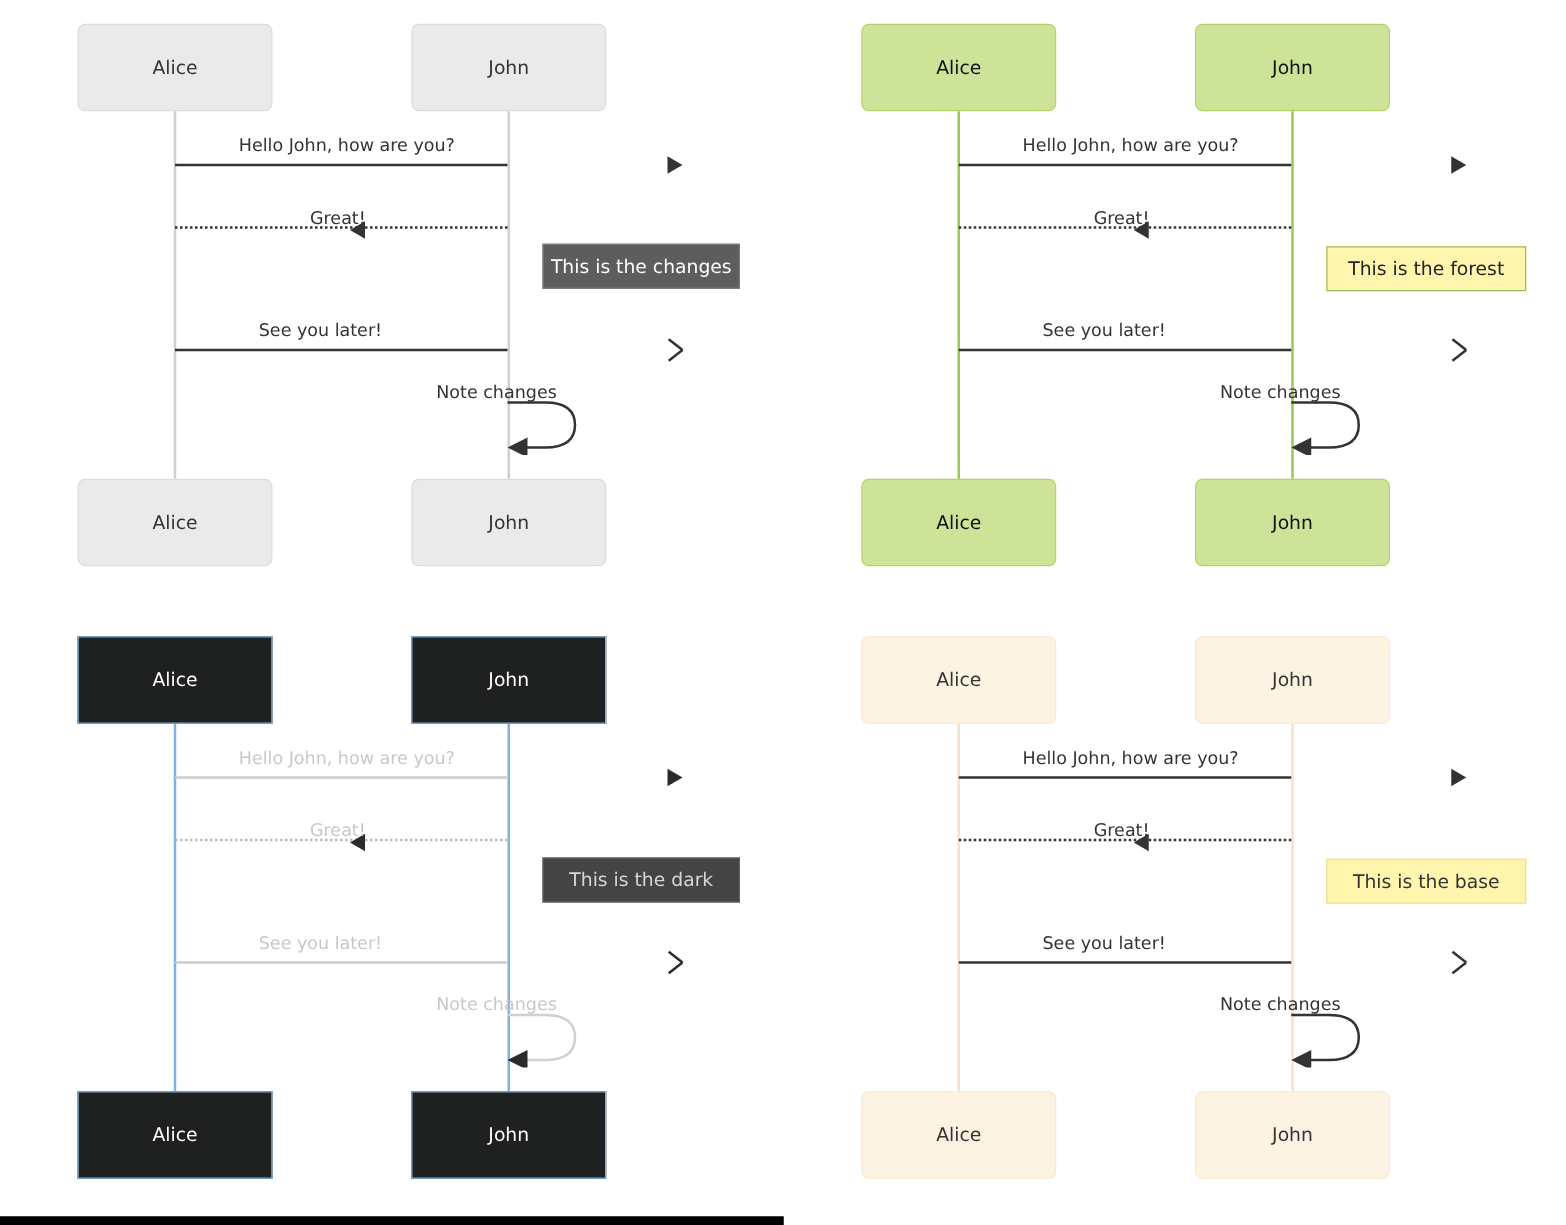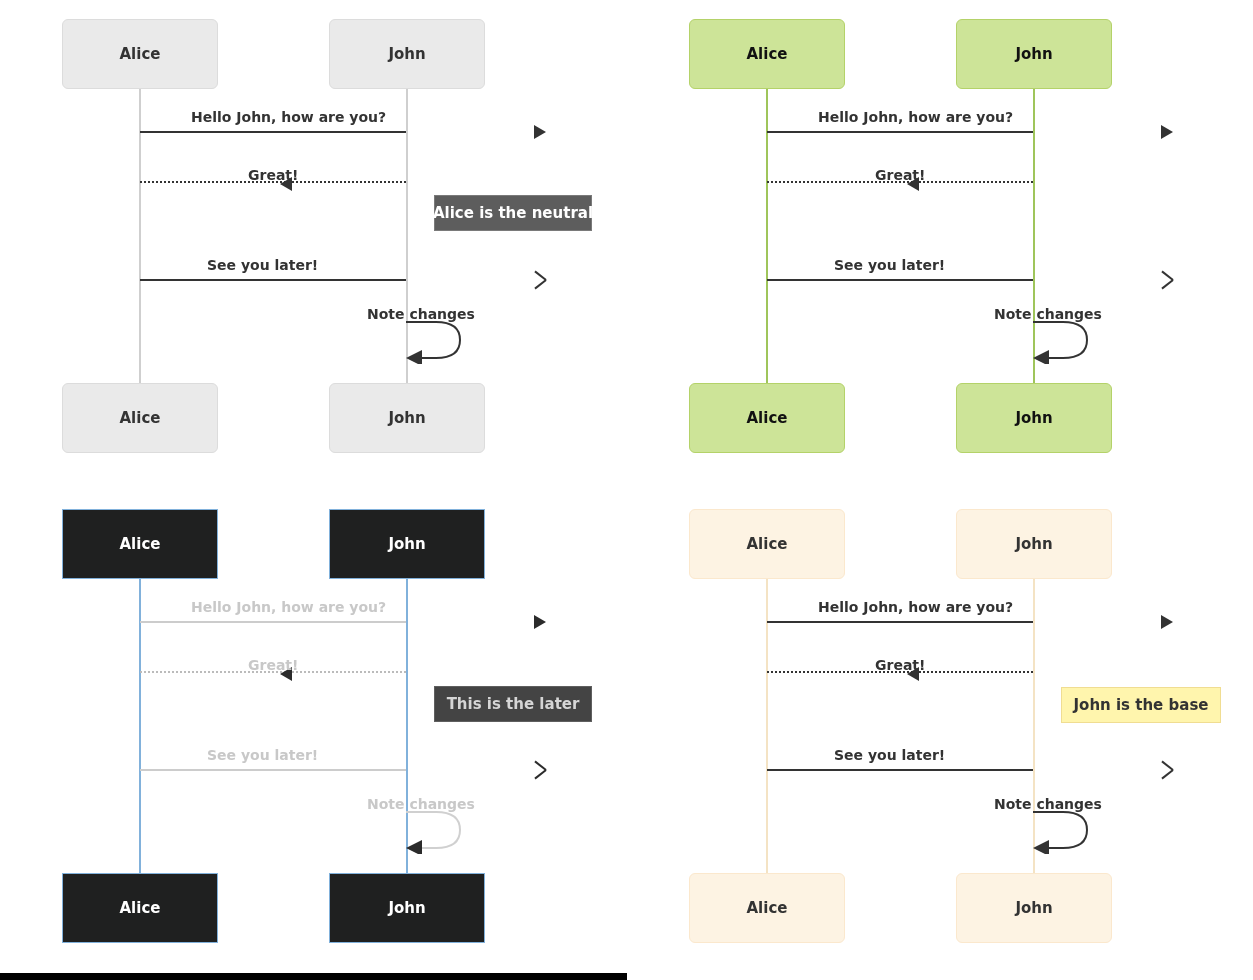--- a/index.html
+++ b/index.html
@@ -1,19 +1,19 @@
 <!DOCTYPE html>
 <html><head>
 <meta charset="utf-8">
 <style>
   html,body{margin:0;padding:0;background:#ffffff;}
   body{width:1253px;height:980px;position:relative;overflow:hidden;
        font-family:"DejaVu Sans","Liberation Sans",sans-serif;}
 
-  .quadrant{position:absolute;width:626px;height:490px;font-weight:bold;}
+  .quadrant{position:absolute;width:626px;height:490px;}
   .q-neutral{left:0;top:0;}
   .q-forest{left:627px;top:0;}
   .q-dark{left:0;top:490px;}
   .q-base{left:627px;top:490px;}
 
   
   .actor{position:absolute;box-sizing:border-box;display:flex;
          align-items:center;justify-content:center;
          width:156px;height:70px;font-size:15px;line-height:1;}
   .actor.top{top:19px;}
@@ -96,21 +96,21 @@
   .m1-label{left:191px;top:110px;}
 
   .m2{left:140px;top:181px;width:266px;}
   .m2 .h{left:140px;top:-6px;}
   .m2-label{left:248px;top:168px;}
 
   .m3{left:140px;top:279px;width:266px;}
   .m3 .h{left:392px;top:-7px;}
   .m3-label{left:207px;top:258px;}
 
-  .loop-label{left:367px;top:307px;}
+  .loop-label{left:349px;top:307px;}
   .loopwrap{position:absolute;left:402px;top:318px;width:70px;height:46px;}
 
   
   .note{position:absolute;box-sizing:border-box;display:flex;
         align-items:center;justify-content:center;
         height:36px;font-size:15px;line-height:1;white-space:nowrap;
         left:434px;top:195px;padding:0 14px;}
   .q-neutral .note{background:#5d5d5d;border:1px solid #7a7a7a;color:#ffffff;width:158px;}
   .q-forest  .note{background:#fff5ad;border:1px solid #9cbd5a;color:#222222;width:160px;top:197px;}
   .q-dark    .note{background:#444444;border:1px solid #5f5f5f;color:#d6d6d6;width:158px;top:196px;}
@@ -147,21 +147,21 @@
   <div class="msg-label m3-label">See you later!</div>
 
   <div class="msg-label loop-label">Note changes</div>
   <div class="loopwrap">
     <svg width="70" height="46" viewBox="0 0 70 46">
       <path class="loop-path" d="M 4 4 L 34 4 Q 58 4 58 22 Q 58 40 34 40 L 18 40" fill="none" stroke-width="2"></path>
       <polygon class="loop-head" points="20,32 4,40 20,48"></polygon>
     </svg>
   </div>
 
-  <div class="note">Alice is the neutral</div>
+  <div class="note">This is the changes</div>
 
   <div class="actor bottom left">Alice</div>
   <div class="actor bottom right">John</div>
 </div>
 
 <div class="quadrant q-forest">
   <div class="actor top left">Alice</div>
   <div class="actor top right">John</div>
   <div class="lifeline left"></div>
   <div class="lifeline right"></div>
@@ -185,20 +185,21 @@
   <div class="msg-label m3-label">See you later!</div>
 
   <div class="msg-label loop-label">Note changes</div>
   <div class="loopwrap">
     <svg width="70" height="46" viewBox="0 0 70 46">
       <path class="loop-path" d="M 4 4 L 34 4 Q 58 4 58 22 Q 58 40 34 40 L 18 40" fill="none" stroke-width="2"></path>
       <polygon class="loop-head" points="20,32 4,40 20,48"></polygon>
     </svg>
   </div>
 
+  <div class="note">This is the forest</div>
 
   <div class="actor bottom left">Alice</div>
   <div class="actor bottom right">John</div>
 </div>
 
 <div class="quadrant q-dark">
   <div class="actor top left">Alice</div>
   <div class="actor top right">John</div>
   <div class="lifeline left"></div>
   <div class="lifeline right"></div>
@@ -222,21 +223,21 @@
   <div class="msg-label m3-label">See you later!</div>
 
   <div class="msg-label loop-label">Note changes</div>
   <div class="loopwrap">
     <svg width="70" height="46" viewBox="0 0 70 46">
       <path class="loop-path" d="M 4 4 L 34 4 Q 58 4 58 22 Q 58 40 34 40 L 18 40" fill="none" stroke-width="2"></path>
       <polygon class="loop-head" points="20,32 4,40 20,48"></polygon>
     </svg>
   </div>
 
-  <div class="note">This is the later</div>
+  <div class="note">This is the dark</div>
 
   <div class="actor bottom left">Alice</div>
   <div class="actor bottom right">John</div>
 </div>
 
 <div class="quadrant q-base">
   <div class="actor top left">Alice</div>
   <div class="actor top right">John</div>
   <div class="lifeline left"></div>
   <div class="lifeline right"></div>
@@ -260,19 +261,19 @@
   <div class="msg-label m3-label">See you later!</div>
 
   <div class="msg-label loop-label">Note changes</div>
   <div class="loopwrap">
     <svg width="70" height="46" viewBox="0 0 70 46">
       <path class="loop-path" d="M 4 4 L 34 4 Q 58 4 58 22 Q 58 40 34 40 L 18 40" fill="none" stroke-width="2"></path>
       <polygon class="loop-head" points="20,32 4,40 20,48"></polygon>
     </svg>
   </div>
 
-  <div class="note">John is the base</div>
+  <div class="note">This is the base</div>
 
   <div class="actor bottom left">Alice</div>
   <div class="actor bottom right">John</div>
 </div>
 
 <div class="bottom-bar"></div>
 
 </body></html>

